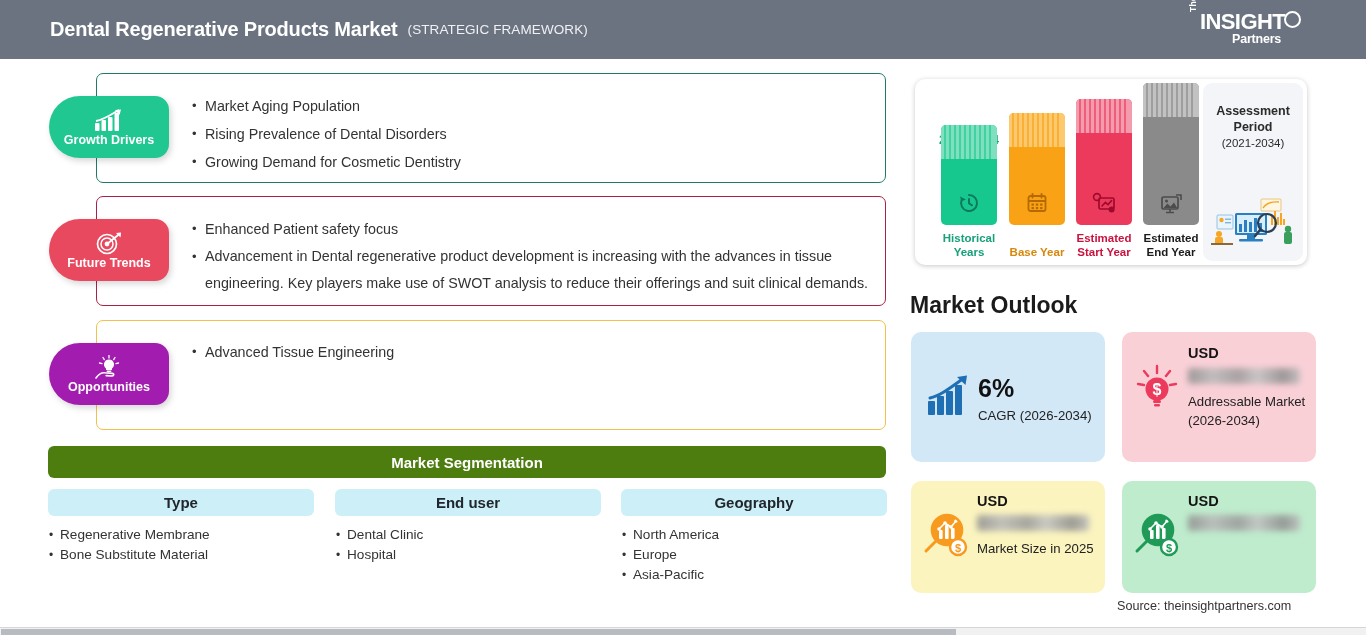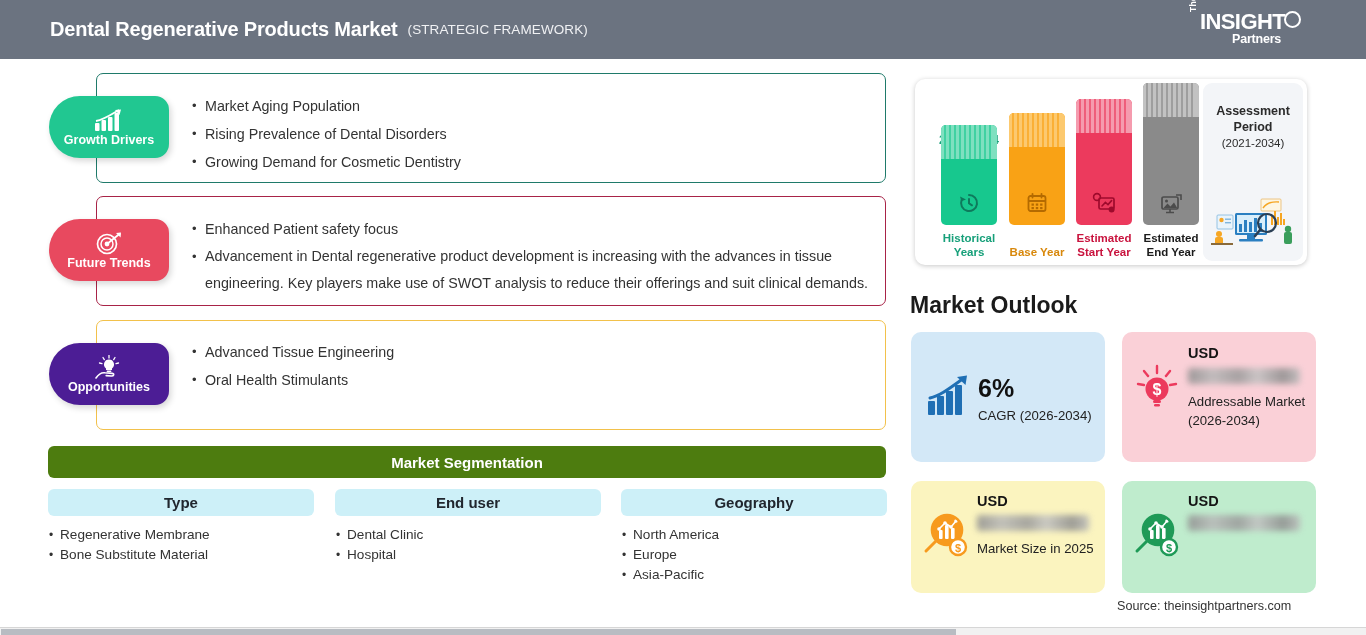--- a/index.html
+++ b/index.html
@@ -48,21 +48,21 @@
   .panel-red    { left:96px; top:196px; width:790px; height:110px; border:1.3px solid #a82347; }
   .panel-orange { left:96px; top:320px; width:790px; height:110px; border:1.3px solid #f2c14b; }
 
   .badge {
     position:absolute; width:120px; height:62px; border-radius:31px 14px 14px 31px;
     display:flex; flex-direction:column; align-items:center; justify-content:center;
     box-shadow: 2px 3px 6px rgba(0,0,0,0.16); z-index:5;
   }
   .badge-green  { left:49px; top:96px;  background:#21c791; }
   .badge-red    { left:49px; top:219px; background:#e8495f; }
-  .badge-orange { left:49px; top:343px; background:#4c1d95; }
+  .badge-orange { left:49px; top:343px; background:#a21caf; }
   .badge-label { color:#fff; font-size:12.5px; font-weight:bold; margin-top:1px; white-space:nowrap;}
   .badge-ico { height:24px; display:flex; align-items:flex-end; }
 
   .bullets { position:absolute; }
   .bullets li {
     list-style:none; position:relative; padding-left:13px;
     font-size:14.3px; color:#333; line-height:28px;
   }
   .bullets li:before {
     content:"\2022"; position:absolute; left:0; top:0; color:#333; font-size:13px;
@@ -228,21 +228,20 @@
     <li>Growing Demand for Cosmetic Dentistry</li>
   </ul>
 
   <ul class="bullets bl-red">
     <li>Enhanced Patient safety focus</li>
     <li class="wrap">Advancement in Dental regenerative product development is increasing with the advances in tissue engineering. Key players make use of SWOT analysis to reduce their offerings and suit clinical demands.</li>
   </ul>
 
   <ul class="bullets bl-orange">
     <li>Advanced Tissue Engineering</li>
-    <li>Oral Health Stimulants</li>
   </ul>
 
   <div class="seg-header">Market Segmentation</div>
 
   <div class="seg-col c1">
     <div class="seg-pill">Type</div>
     <ul class="seg-list">
       <li>Regenerative Membrane</li>
       <li>Bone Substitute Material</li>
     </ul>

